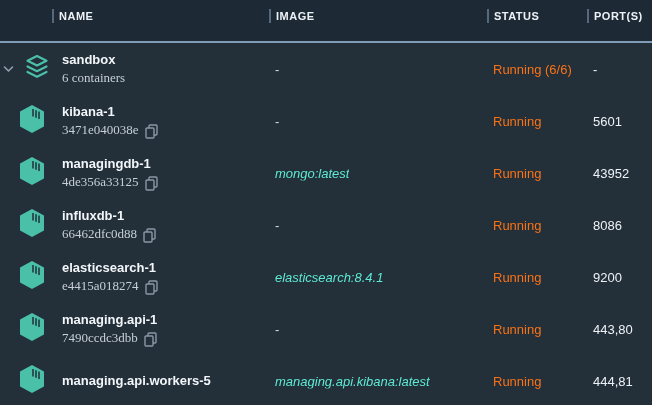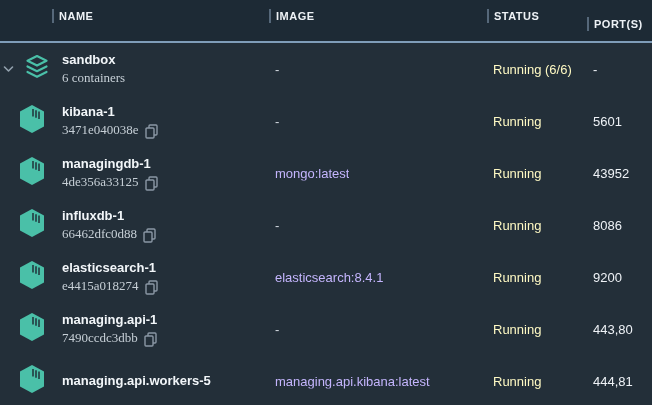--- a/index.html
+++ b/index.html
@@ -18,42 +18,42 @@
   }
   .hcell{position:absolute;top:9px;display:flex;align-items:center;}
   .hsep{width:2px;height:14px;background:#56687a;margin-right:5px;flex:none;}
   .hlabel{
     color:#eef2f6;font-size:11px;font-weight:bold;letter-spacing:.5px;
     line-height:14px;white-space:nowrap;
   }
   .hc-name{left:52px;}
   .hc-image{left:269px;}
   .hc-status{left:487px;}
-  .hc-ports{left:587px;margin-top:8px;}
+  .hc-ports{left:587px;}
 
   
   .row{position:relative;height:52px;}
   .chev{position:absolute;left:3px;top:50%;transform:translateY(-50%);
         width:12px;height:10px;display:flex;align-items:center;cursor:pointer;}
   .rowicon{position:absolute;top:50%;transform:translateY(-50%);}
   .icon-cube{left:19px;}
   .icon-stack{left:25px;}
   .namewrap{
     position:absolute;left:62px;top:50%;transform:translateY(-50%);
     display:flex;flex-direction:column;gap:2px;max-width:200px;
   }
   .cname{color:#f2f6f9;font-size:13px;font-weight:bold;line-height:16px;white-space:nowrap;}
   .csub{color:#c6cfd6;font-size:13px;line-height:16px;white-space:nowrap;display:flex;align-items:center;font-family:Liberation Serif, serif;}
   .copybtn{margin-left:6px;display:inline-flex;cursor:pointer;position:relative;top:1px;}
   .cell{position:absolute;top:50%;transform:translateY(-50%);font-size:13px;white-space:nowrap;}
   .c-image{left:275px;max-width:205px;overflow:hidden;text-overflow:ellipsis;}
-  .c-status{left:493px;color:#fef9c3;}
+  .c-status{left:493px;color:#f97316;}
   .c-ports{left:593px;color:#eef2f6;}
   .img-dash{color:#d5dce2;}
-  .img-link{color:#c4b5fd;cursor:pointer;}
+  .img-link{color:#5eead4;cursor:pointer;font-style:italic;}
 </style>
 </head>
 <body>
 
 <div class="app">
 
   <div class="thead">
     <div class="hcell hc-name">
       <span class="hsep"></span>
       <span class="hlabel">NAME</span>

